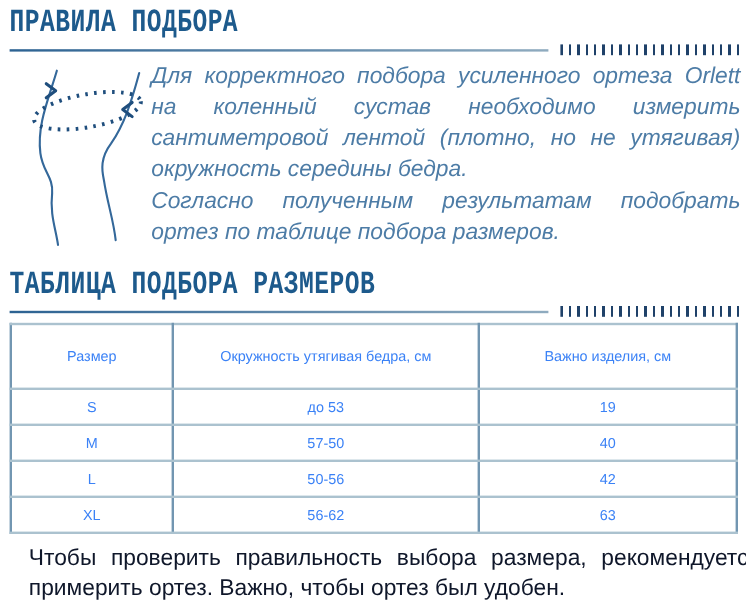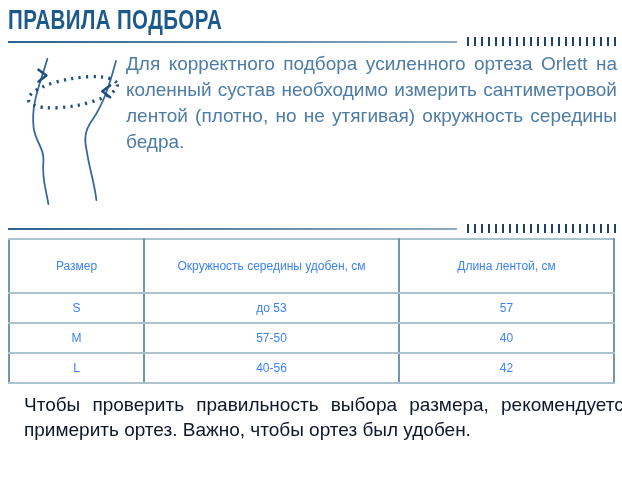--- a/index.html
+++ b/index.html
@@ -1,30 +1,30 @@
 <!DOCTYPE html>
 <html lang="ru"><head>
 <meta charset="utf-8">
 <style>
   html,body { margin:0; padding:0; background:#ffffff; }
   body { width:622px; height:504px; overflow:hidden;
          font-family:"Liberation Sans", sans-serif; }
   .page { box-sizing:border-box; width:622px; height:504px; padding:6px 5px 0 8px; }
 
-  .section-title { margin:0; color:#1d5a8c; font-size:27px; line-height:28px; font-weight:700; }
+  .section-title { margin:0; color:#1d5a8c; font-size:27px; line-height:28px; font-weight:700;font-family:Liberation Mono, monospace; }
   .section-title .cond { display:inline-block; transform:scaleX(0.76); transform-origin:0 50%;
                          white-space:nowrap; letter-spacing:0.5px; }
 
   .divider { display:flex; align-items:center; height:11px; margin-top:2px; }
   .divider .line { flex:1; height:2px; margin-right:10px;
                    background:linear-gradient(90deg,#2c6292,#8fabbf); }
   .divider .ticks { width:150px; height:9px;
                     background:repeating-linear-gradient(90deg,#1f4169 0 2px,transparent 2px 7px); }
 
-  .rules-body { display:flex; margin-top:4px; }
+  .rules-body { display:flex; margin-top:4px;font-style:italic; }
   .figure { flex:0 0 118px; width:118px; padding-top:4px; }
   .paras { flex:1; color:#4d7ca6; font-size:19px; line-height:26px; text-align:justify; }
   .paras p { margin:0; }
 
   .section-2 { margin-top:12px; }
 
   table.size-table { border-collapse:collapse; table-layout:fixed; width:605px; margin-top:4px;
                      color:#3b82f6; font-size:12px; }
   table.size-table th, table.size-table td {
       border:2px solid;
@@ -59,58 +59,67 @@
           <path d="M110,6 C103,32 97,50 86,66 C77,78 78,88 80,97 C83,117 88,130 90,148" fill="none" stroke="#34689a" stroke-width="1.8" stroke-linecap="round"></path>
 
           <ellipse cx="66" cy="38" rx="46" ry="14" transform="rotate(-10 66 38)" fill="none" stroke="#1f4e7d" stroke-width="3.4" stroke-dasharray="2.2 5.4"></ellipse>
 
           <polyline points="31,15 39,21 31,27" fill="none" stroke="#1f4e7d" stroke-width="2.6" stroke-linecap="round" stroke-linejoin="round"></polyline>
           <polyline points="104,31 96,37 104,43" fill="none" stroke="#1f4e7d" stroke-width="2.6" stroke-linecap="round" stroke-linejoin="round"></polyline>
         </svg>
       </div>
       <div class="paras">
         <p>Для корректного подбора усиленного ортеза Orlett на коленный сустав необходимо измерить сантиметровой лентой (плотно, но не утягивая) окружность середины бедра.</p>
+        <p>Согласно полученным результатам подобрать ортез по таблице подбора размеров.</p>
       </div>
     </div>
   </section>
 
   <section class="section-2">
+    <h1 class="section-title">
+      <span class="cond">ТАБЛИЦА ПОДБОРА РАЗМЕРОВ</span>
+    </h1>
     <div class="divider">
       <div class="line"></div>
       <div class="ticks"></div>
     </div>
 
     <table class="size-table">
       <colgroup>
           <col style="width:135px">
           <col style="width:255px">
           <col style="width:215px">
         </colgroup>
       <thead>
         <tr>
           <th>Размер</th>
-          <th>Окружность середины удобен, см</th>
-          <th>Длина лентой, см</th>
+          <th>Окружность утягивая бедра, см</th>
+          <th>Важно изделия, см</th>
         </tr>
       </thead>
       <tbody>
         <tr>
           <td>S</td>
           <td>до 53</td>
-          <td>57</td>
+          <td>19</td>
         </tr>
         <tr>
           <td>M</td>
           <td>57-50</td>
           <td>40</td>
         </tr>
         <tr>
           <td>L</td>
-          <td>40-56</td>
+          <td>50-56</td>
           <td>42</td>
+        </tr>
+        <tr>
+          <td>XL</td>
+          <td>56-62</td>
+          <td>63</td>
         </tr>
       </tbody>
     </table>
   </section>
 
   <p class="fit-note">Чтобы проверить правильность выбора размера, рекомендуется примерить ортез. Важно, чтобы ортез был удобен.</p>
 
 </div>
 
 </body></html>

